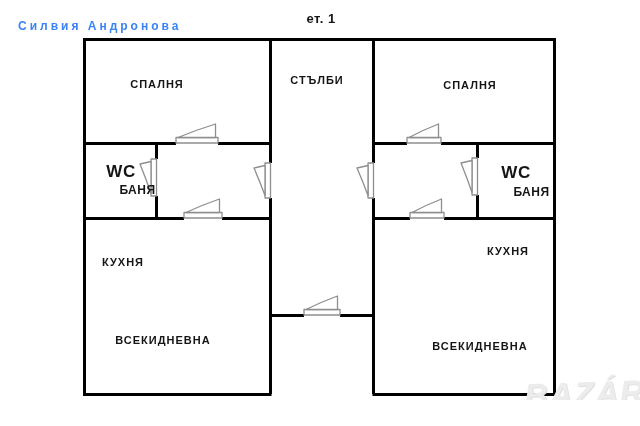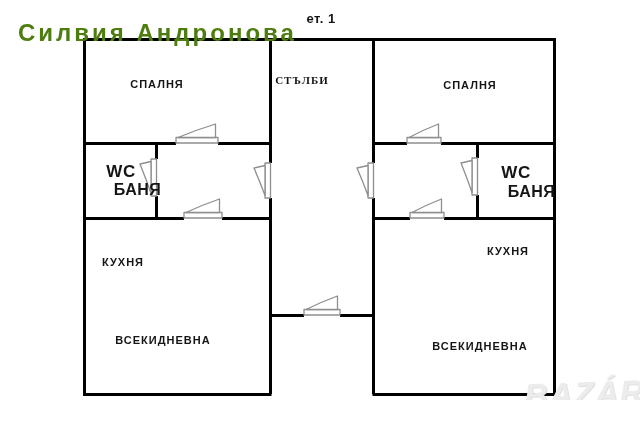--- a/index.html
+++ b/index.html
@@ -42,36 +42,36 @@
     letter-spacing: 1px;
     color: #151515;
     z-index: 2;
   }
   .label.wc-big {
     font-size: 17px;
     letter-spacing: 0.5px;
     text-align: center;
   }
   .label.bath {
-    font-size: 16px;
+    font-size: 12px;
     letter-spacing: 0.5px;
     padding-left: 31px;
   }
   .label.floor-title {
     font-size: 13px;
     letter-spacing: 0.5px;
   }
   #watermark-top {
     position: absolute;
     left: 18px;
     top: 19px;
-    font-size: 24px;
+    font-size: 12px;
     font-weight: bold;
     letter-spacing: 3px;
-    color: #4d7c0f;
+    color: #3b82f6;
     white-space: nowrap;
     z-index: 5;
   }
   #watermark-bottom {
     position: absolute;
     right: -4px;
     top: 375px;
     font-size: 33px;
     font-weight: bold;
     font-style: italic;
@@ -147,21 +147,21 @@
       <g>
         <rect class="door-part" x="368" y="163" width="5.5" height="35"></rect>
         <path class="door-part" d="M 368,165.5 L 357,168 Q 363.5,183 368,195.5 Z"></path>
       </g>
     </g>
   </svg>
 
   <div class="label floor-title" style="left:321px; top:18px;">ет. 1</div>
 
   <div class="label" style="left:157px; top:84px;">СПАЛНЯ</div>
-  <div class="label" style="left:302px; top:80px;font-family:Liberation Serif, serif;">СТЪЛБИ</div>
+  <div class="label" style="left:317px; top:80px;">СТЪЛБИ</div>
   <div class="label" style="left:470px; top:85px;">СПАЛНЯ</div>
 
   <div class="label wc-big" style="left:121px; top:172px;">WC</div>
   <div class="label bath" style="left:122px; top:190px;">БАНЯ</div>
 
   <div class="label wc-big" style="left:516px; top:173px;">WC</div>
   <div class="label bath" style="left:516px; top:192px;">БАНЯ</div>
 
   <div class="label" style="left:123px; top:262px;">КУХНЯ</div>
   <div class="label" style="left:508px; top:251px;">КУХНЯ</div>

